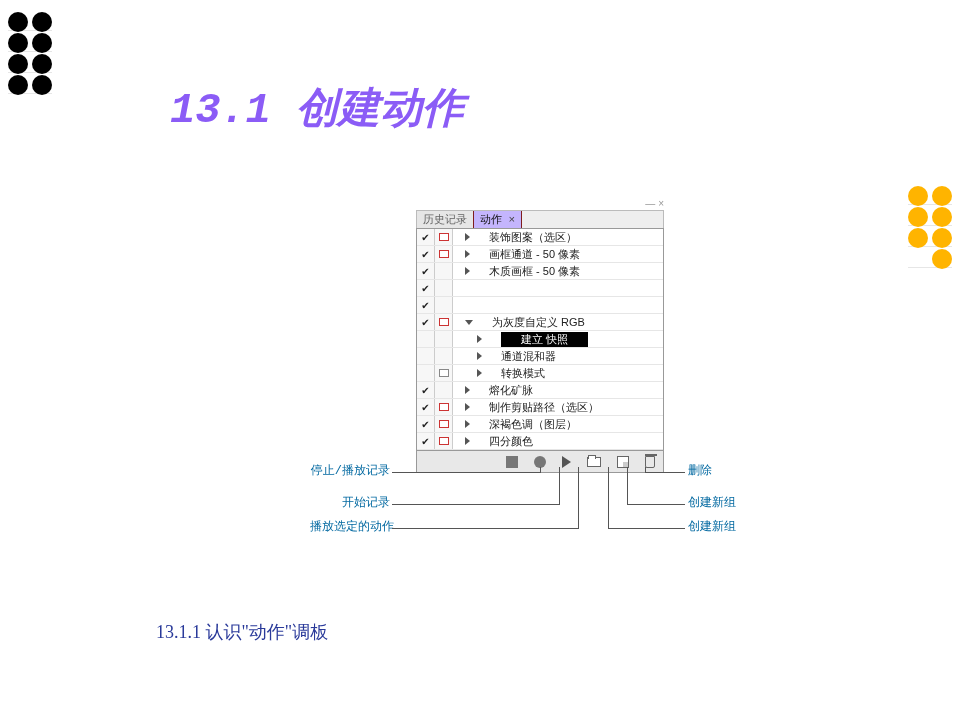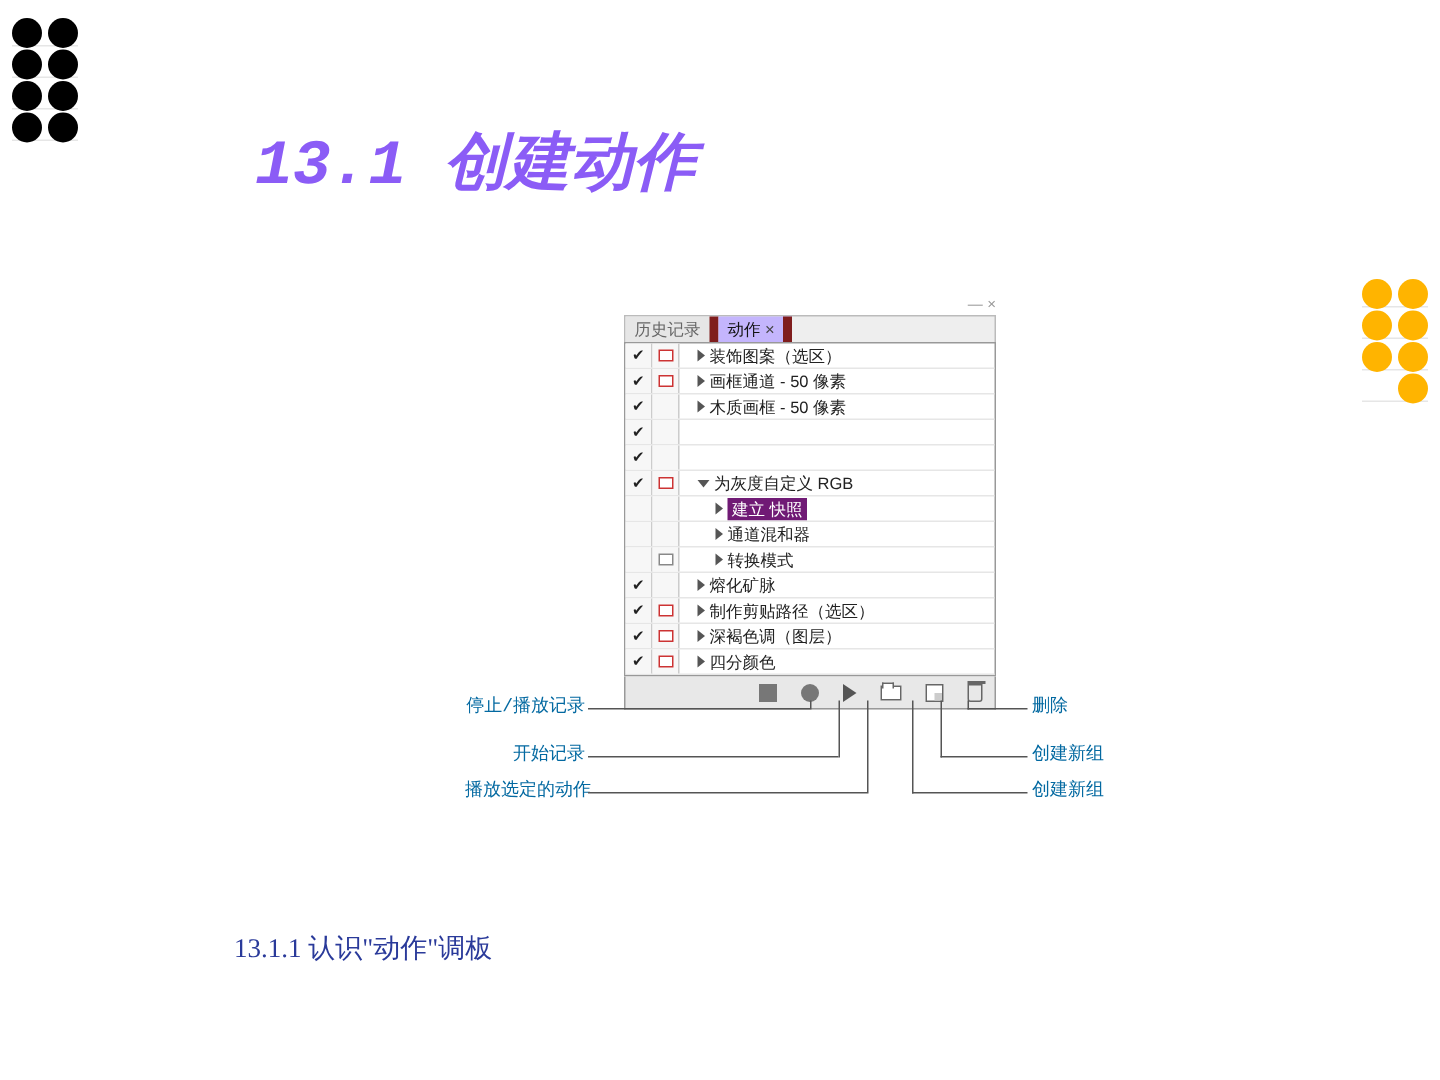--- a/index.html
+++ b/index.html
@@ -61,23 +61,24 @@
   .tabs {
     display: flex;
     background: #eee;
     border: 1px solid #bbb;
     border-bottom: 0;
     height: 18px;
     font-size: 11px;
   }
   .tab {
     padding: 1px 6px;
-    border-right: 6px solid #7f1d1d;
+    border-right: 1px solid #7f1d1d;
     color: #666;
     background: #e6e6e6;
+    font-family: Liberation Mono, monospace;
   }
   .tab.active {
     background: #c4b5fd;
     color: #111;
   }
   .tab.active::after { content: " ×"; color:#444; }
 
   .panel {
     border: 1px solid #999;
     background: #fff;
@@ -107,43 +108,43 @@
     width: 10px; height: 8px;
     border: 1px solid #c33;
     background: #fff;
   }
   .dlg-icon.gray { border-color: #888; }
   .col-content {
     flex: 1;
     display: flex;
     align-items: center;
     padding-left: 2px;
-    gap: 3px;
+    gap: 19px;
     white-space: nowrap;
     overflow: hidden;
   }
   .tri {
     display: inline-block;
     width: 0; height: 0;
     border-top: 4px solid transparent;
     border-bottom: 4px solid transparent;
     border-left: 5px solid #555;
   }
   .tri.down {
     border-left: 4px solid transparent;
     border-right: 4px solid transparent;
     border-top: 5px solid #555;
     border-bottom: 0;
   }
   .indent-1 { padding-left: 12px; }
   .indent-2 { padding-left: 24px; }
   .selected {
-    background: #701a75;
+    background: #000000;
     color: #fff;
-    padding: 0 3px;
+    padding: 0 20px;
   }
 
   .footer {
     display: flex;
     justify-content: flex-end;
     align-items: center;
     gap: 16px;
     height: 22px;
     background: #e8e8e8;
     border: 1px solid #999;

